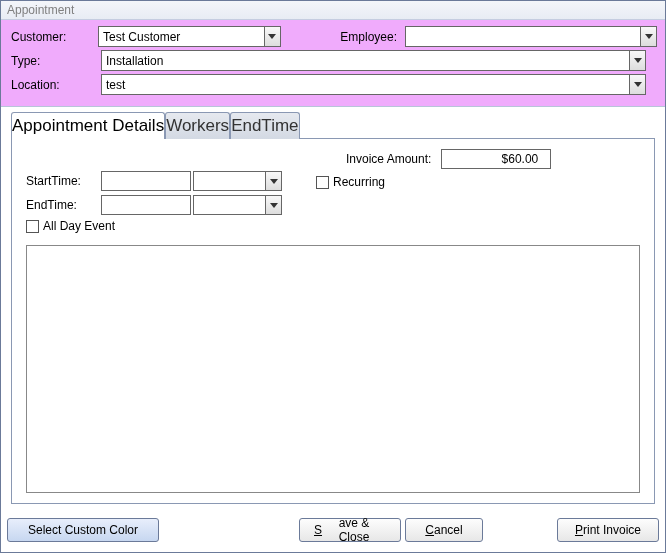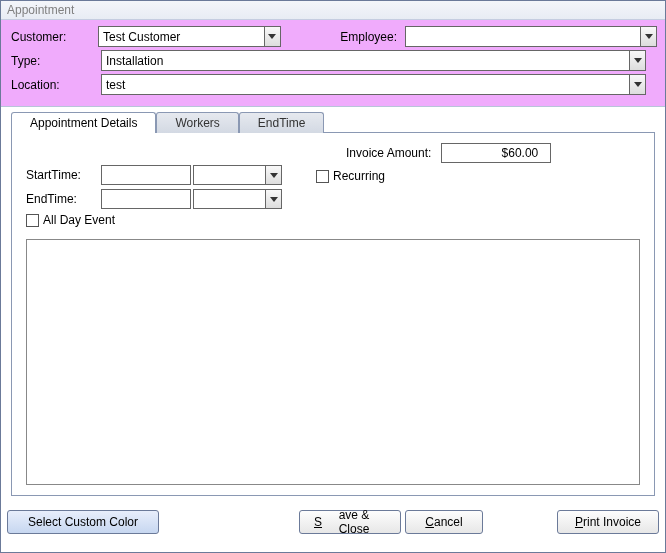--- a/index.html
+++ b/index.html
@@ -81,25 +81,25 @@
     padding: 0 10px;
     margin-top: 4px;
     position: relative;
     z-index: 2;
   }
   .tab {
     border: 1px solid #8a98b3;
     border-bottom: none;
     border-top-left-radius: 3px;
     border-top-right-radius: 3px;
-    padding: 3px 18px;
+    padding: 3px 0;
     margin-right: 0;
     background: linear-gradient(#e6e9ef, #d3d9e3);
     cursor: pointer;
-    font-size: 12px;
+    font-size: 17px;
     color: #333;
     position: relative;
     top: 1px;
   }
   .tab.active {
     background: #fff;
     color: #000;
     border-color: #8a98b3;
   }
   .tab-body {
@@ -177,21 +177,21 @@
   }
   .notes-area {
     flex: 1;
     border: 1px solid #888;
     background: #fff;
     margin-top: 6px;
   }
   .button-bar {
     display: flex;
     align-items: center;
-    padding: 4px 6px 18px 6px;
+    padding: 4px 6px 10px 6px;
     gap: 0;
   }
   .btn {
     height: 24px;
     border: 1px solid #6b7a99;
     border-radius: 3px;
     padding: 0 14px;
     font-family: inherit;
     font-size: 12px;
     cursor: pointer;

